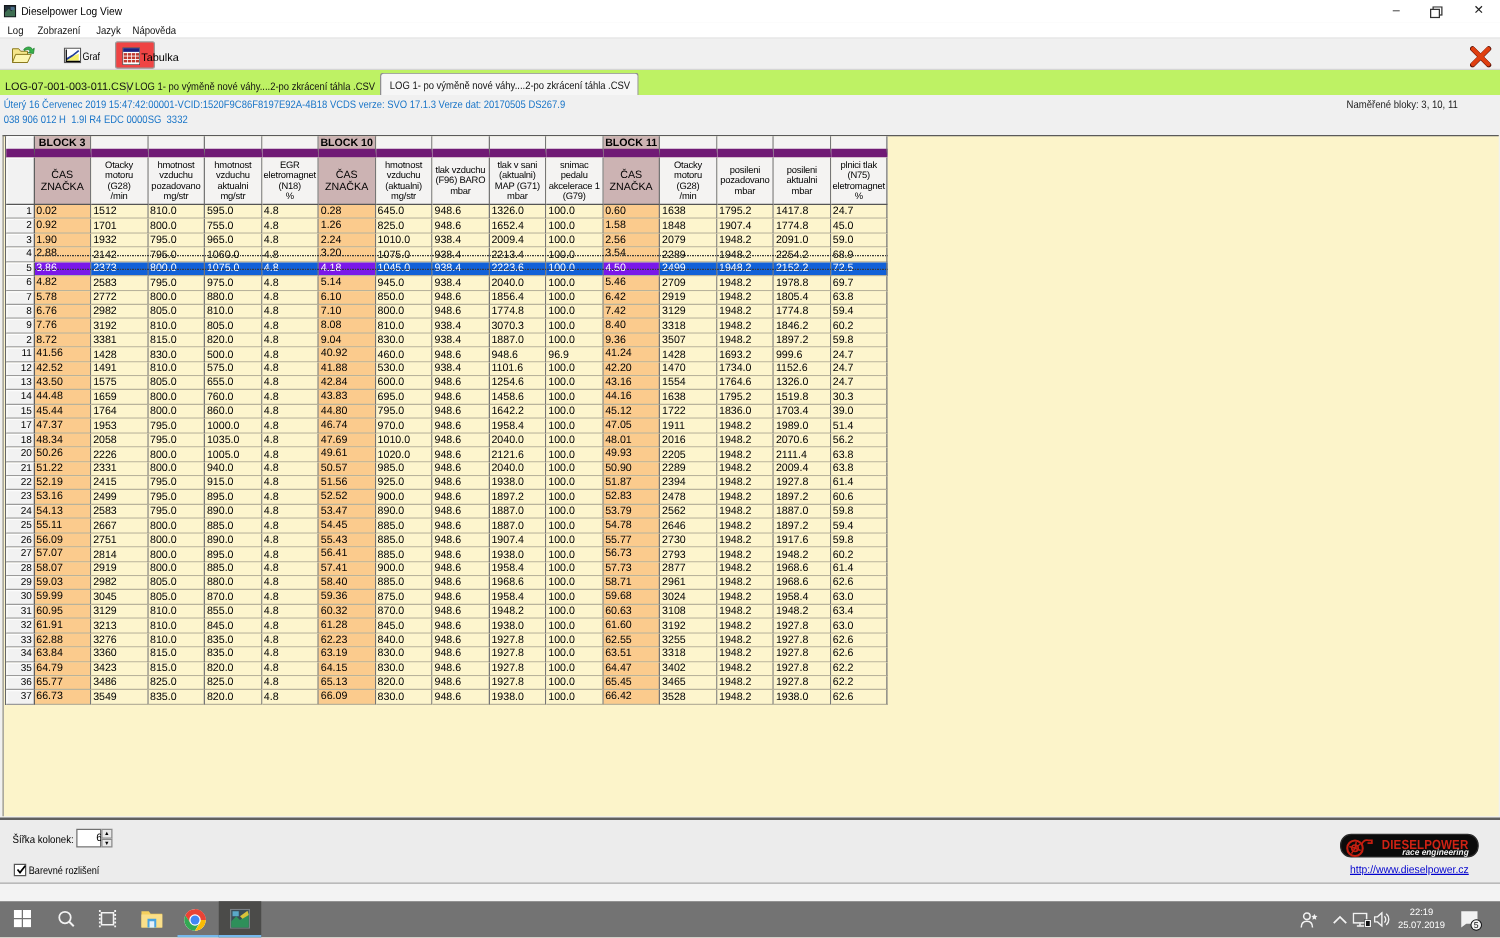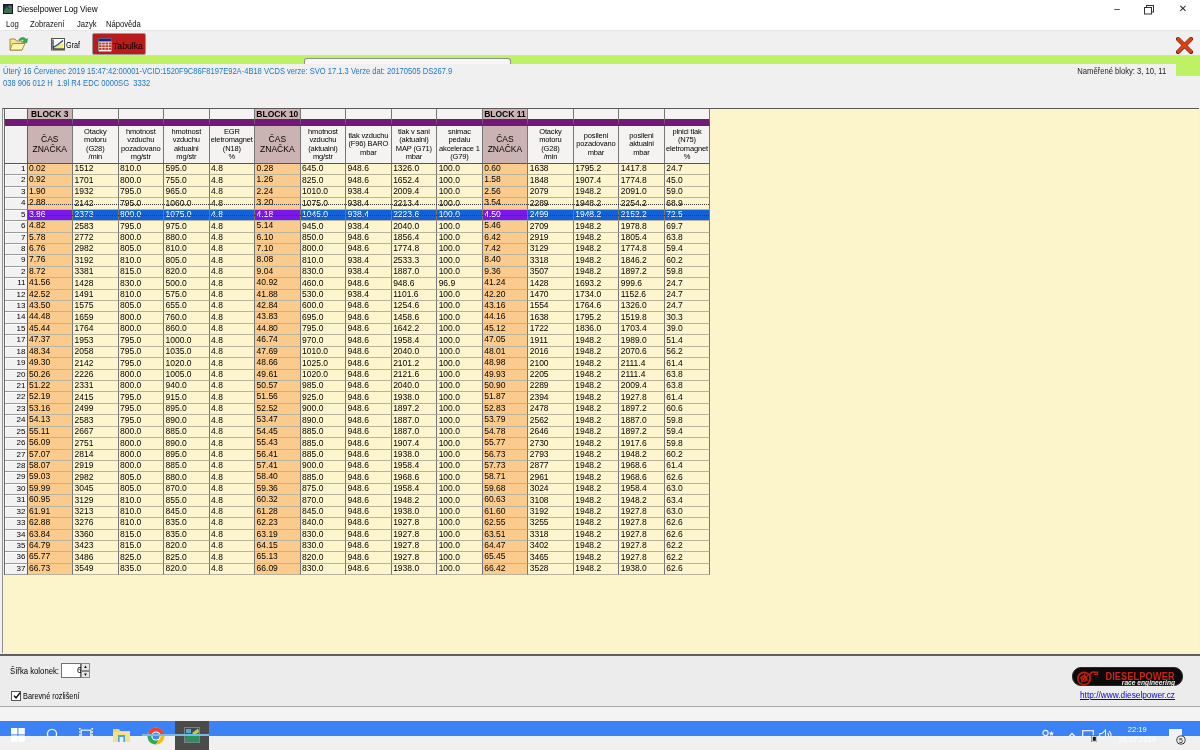--- a/index.html
+++ b/index.html
@@ -11,32 +11,32 @@
 #titlebar { left:0; top:0; width:1200px; height:18px; background:#fff; }
 #titleicon { left:3px; top:4px; width:10px; height:10px; }
 #titletext { left:17px; top:3.5px; font-size:9px; color:#000; transform:scaleX(.907); transform-origin:left top; }
 .capbtn { top:0; height:18px; width:34px; color:#222; text-align:center; font-size:10px; line-height:17px;}
 
 #menubar { left:0; top:18px; width:1200px; height:12px; background:#fff; font-size:8.7px; color:#111; }
 #menubar span { position:absolute; top:1px; transform:scaleX(.88); transform-origin:left top; }
 
 #toolbar { left:0; top:30px; width:1200px; height:26px; background:#f0f0f0;
   border-top:1px solid #e6e6e6; border-bottom:1px solid #d5d5d5; }
-#btn-tab { left:92px; top:2px; width:54px; height:22px; background:#b91c1c;
+#btn-tab { left:92px; top:2px; width:32px; height:22px; background:#ef4444;
   border:1px solid #9a9a9a; border-radius:2px; }
 #graf-text { left:66px; top:9px; font-size:8.7px; color:#000; transform:scaleX(.83); transform-origin:left top; }
 #tab-text { left:20px; top:6.5px; font-size:8.7px; color:#000; }
 
 #tabstrip { left:0; top:56px; width:1200px; height:20px; background:#bef264; font-size:8.7px; color:#111; }
 #tab3 { left:304px; top:2px; width:207px; height:18px; background:#f6f6f6;
   border:1px solid #8f8f8f; border-bottom:none; border-radius:3px 3px 0 0; text-align:center; }
 #tab3 span { position:absolute; left:50%; top:4px; white-space:nowrap; transform:translateX(-50%) scaleX(.87); }
 .flattab { top:8px; position:absolute; transform-origin:left top; }
 
-#infoarea { left:0; top:64px; width:1176px; height:31px; background:#f0f0f0;text-align:center; }
+#infoarea { left:0; top:76px; width:1176px; height:31px; background:#f0f0f0;text-align:center; }
 .bluetxt { color:#1b76c8; font-size:8.7px; }
 #info1 { left:3px; top:2px; transform:scaleX(.87); transform-origin:left top; }
 #info2 { left:3px; top:13.5px; transform:scaleX(.873); transform-origin:left top; }
 #blky { right:10px; top:2px; color:#1c1c1c; font-size:8.7px; transform:scaleX(.879); transform-origin:right top; }
 
 #client { left:2px; top:108px; width:1197px; height:545px; background:#fcf4ca;
   border-top:1px solid #5a5a5a; border-left:1px solid #909090; }
 
 #dtable { position:absolute; left:1px; top:0px; border-collapse:separate; border-spacing:0;
   table-layout:fixed; width:705.45px; border-left:1px solid #666; }
@@ -74,21 +74,21 @@
 #chk { left:11px; top:35px; width:10px; height:10px; background:#fff; border:1px solid #555; }
 
 #lbl-chk { left:22.5px; top:35px; font-size:8.7px; color:#000; transform:scaleX(.842); transform-origin:left top; }
 #logo { left:1072px; top:11px; width:111px; height:19px; background:#0b0b0b; border-radius:9px;
   border:1px solid #2a2a2a; }
 #link { left:1080px; top:33.5px; font-size:8.7px; color:#0202ce; text-decoration:underline; transform:scaleX(.955); transform-origin:left top; }
 
 #strip { left:0; top:706px; width:1200px; height:15px; background:#f3f3f3;
   border-top:1px solid #a8a8a8; }
 
-#taskbar { left:0; top:721px; width:1200px; height:15px; background:#3b82f6; }
+#taskbar { left:0; top:721px; width:1200px; height:29px; background:#737373; }
 #appbtn { left:175px; top:0; width:34px; height:29px; background:#4b4b49; }
 .ul { position:absolute; bottom:0; height:2px; background:#76b9ed; }
 #clock { right:44px; top:3.5px; text-align:center; font-size:7.5px; color:#fff; line-height:10.5px; }
 </style>
 </head>
 <body>
 <div id="stage">
 
 <div class="abs" id="menubar">
   <span style="left:6px;">Log</span>
@@ -376,21 +376,21 @@
 <tr>
             <td class="rn">9</td>
             <td class="cas">7.76</td>
             <td class="dat">3192</td>
             <td class="dat">810.0</td>
             <td class="dat">805.0</td>
             <td class="dat">4.8</td>
             <td class="cas">8.08</td>
             <td class="dat">810.0</td>
             <td class="dat">938.4</td>
-            <td class="dat">2533.3</td>
+            <td class="dat">3070.3</td>
             <td class="dat">100.0</td>
             <td class="cas">8.40</td>
             <td class="dat">3318</td>
             <td class="dat">1948.2</td>
             <td class="dat">1846.2</td>
             <td class="dat">60.2</td>
           </tr>
 <tr>
             <td class="rn">2</td>
             <td class="cas">8.72</td>
@@ -527,38 +527,20 @@
             <td class="cas">47.69</td>
             <td class="dat">1010.0</td>
             <td class="dat">948.6</td>
             <td class="dat">2040.0</td>
             <td class="dat">100.0</td>
             <td class="cas">48.01</td>
             <td class="dat">2016</td>
             <td class="dat">1948.2</td>
             <td class="dat">2070.6</td>
             <td class="dat">56.2</td>
-          </tr>
-<tr>
-            <td class="rn">19</td>
-            <td class="cas">49.30</td>
-            <td class="dat">2142</td>
-            <td class="dat">795.0</td>
-            <td class="dat">1020.0</td>
-            <td class="dat">4.8</td>
-            <td class="cas">48.66</td>
-            <td class="dat">1025.0</td>
-            <td class="dat">948.6</td>
-            <td class="dat">2101.2</td>
-            <td class="dat">100.0</td>
-            <td class="cas">48.98</td>
-            <td class="dat">2100</td>
-            <td class="dat">1948.2</td>
-            <td class="dat">2111.4</td>
-            <td class="dat">61.4</td>
           </tr>
 <tr>
             <td class="rn">20</td>
             <td class="cas">50.26</td>
             <td class="dat">2226</td>
             <td class="dat">800.0</td>
             <td class="dat">1005.0</td>
             <td class="dat">4.8</td>
             <td class="cas">49.61</td>
             <td class="dat">1020.0</td>

